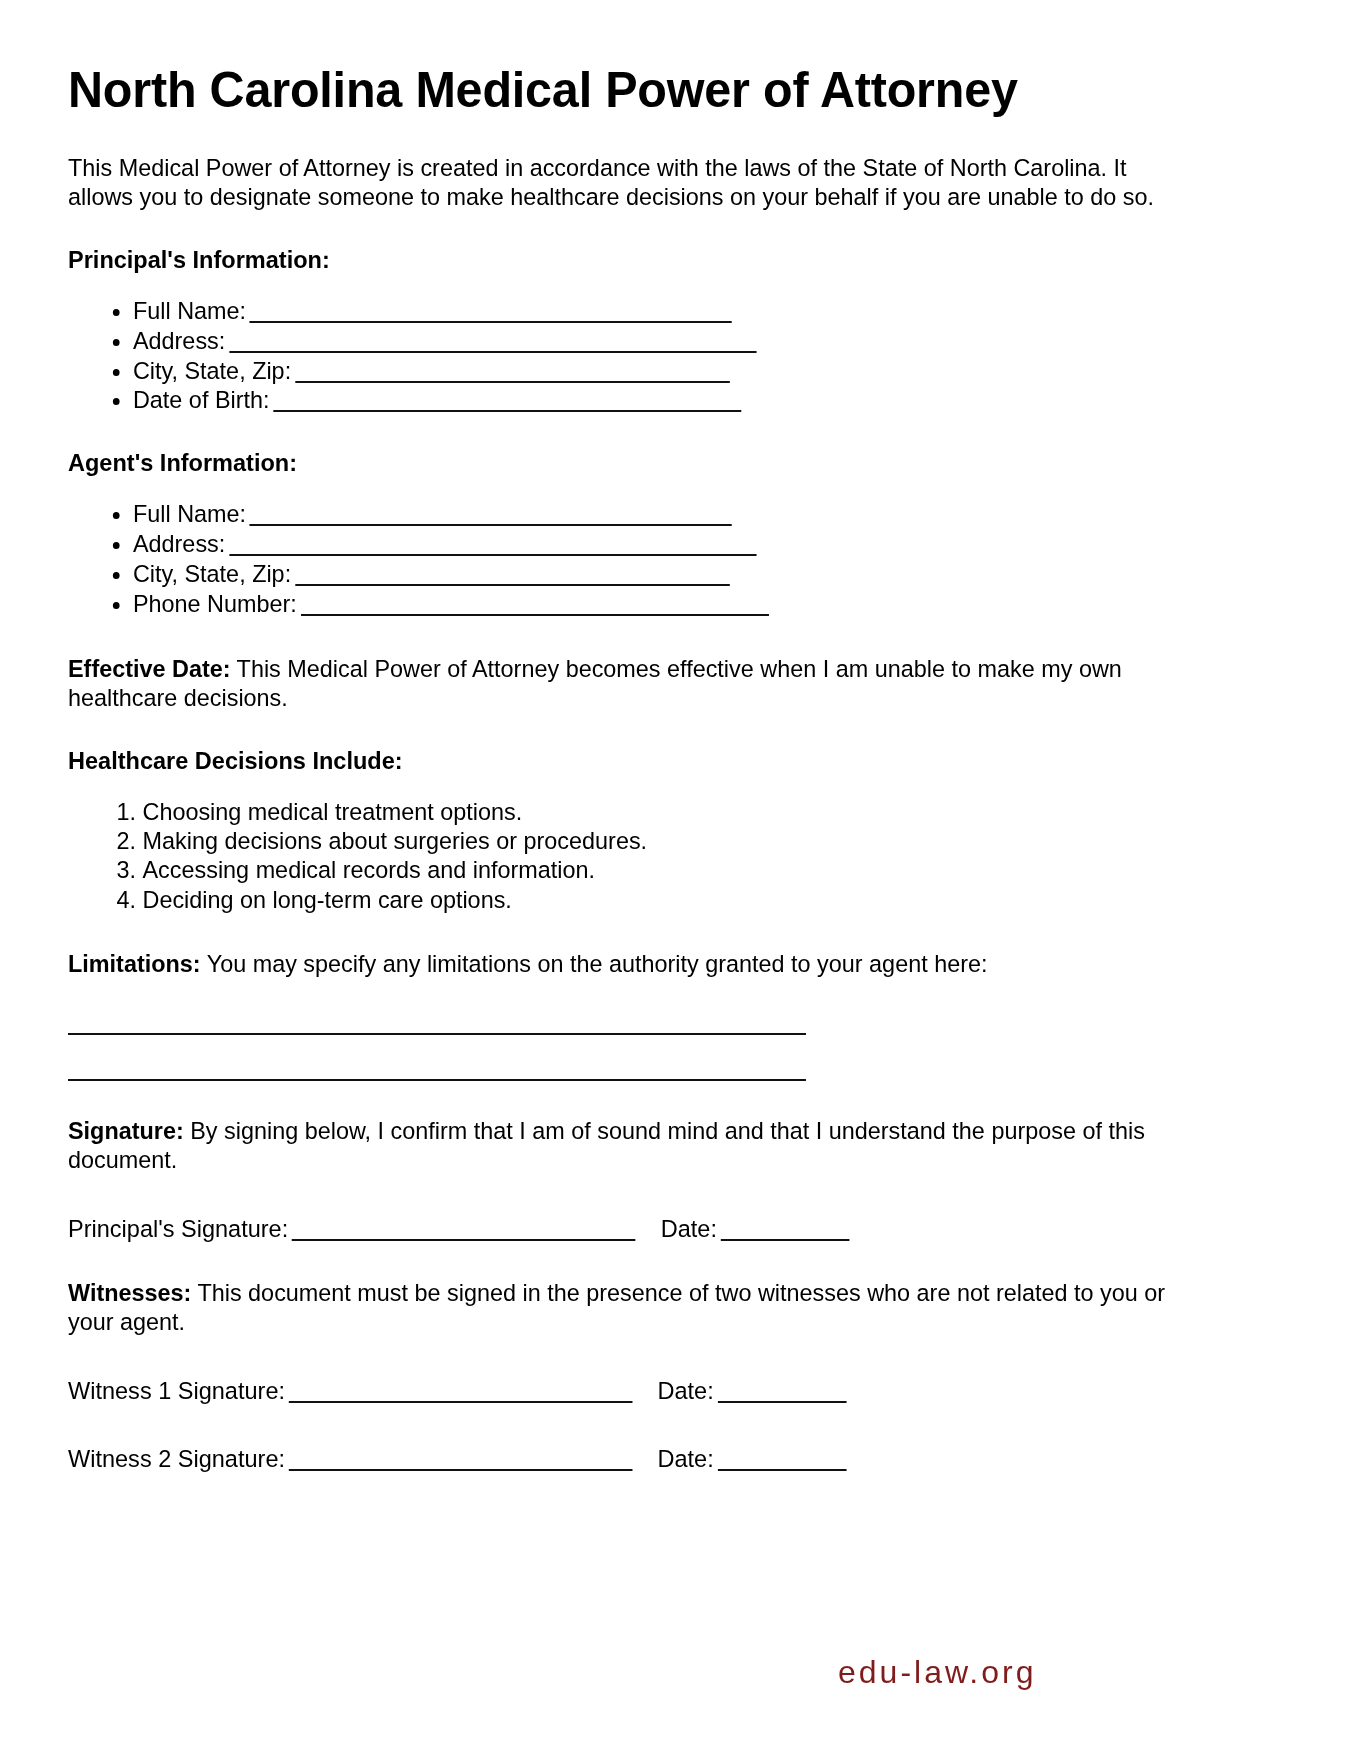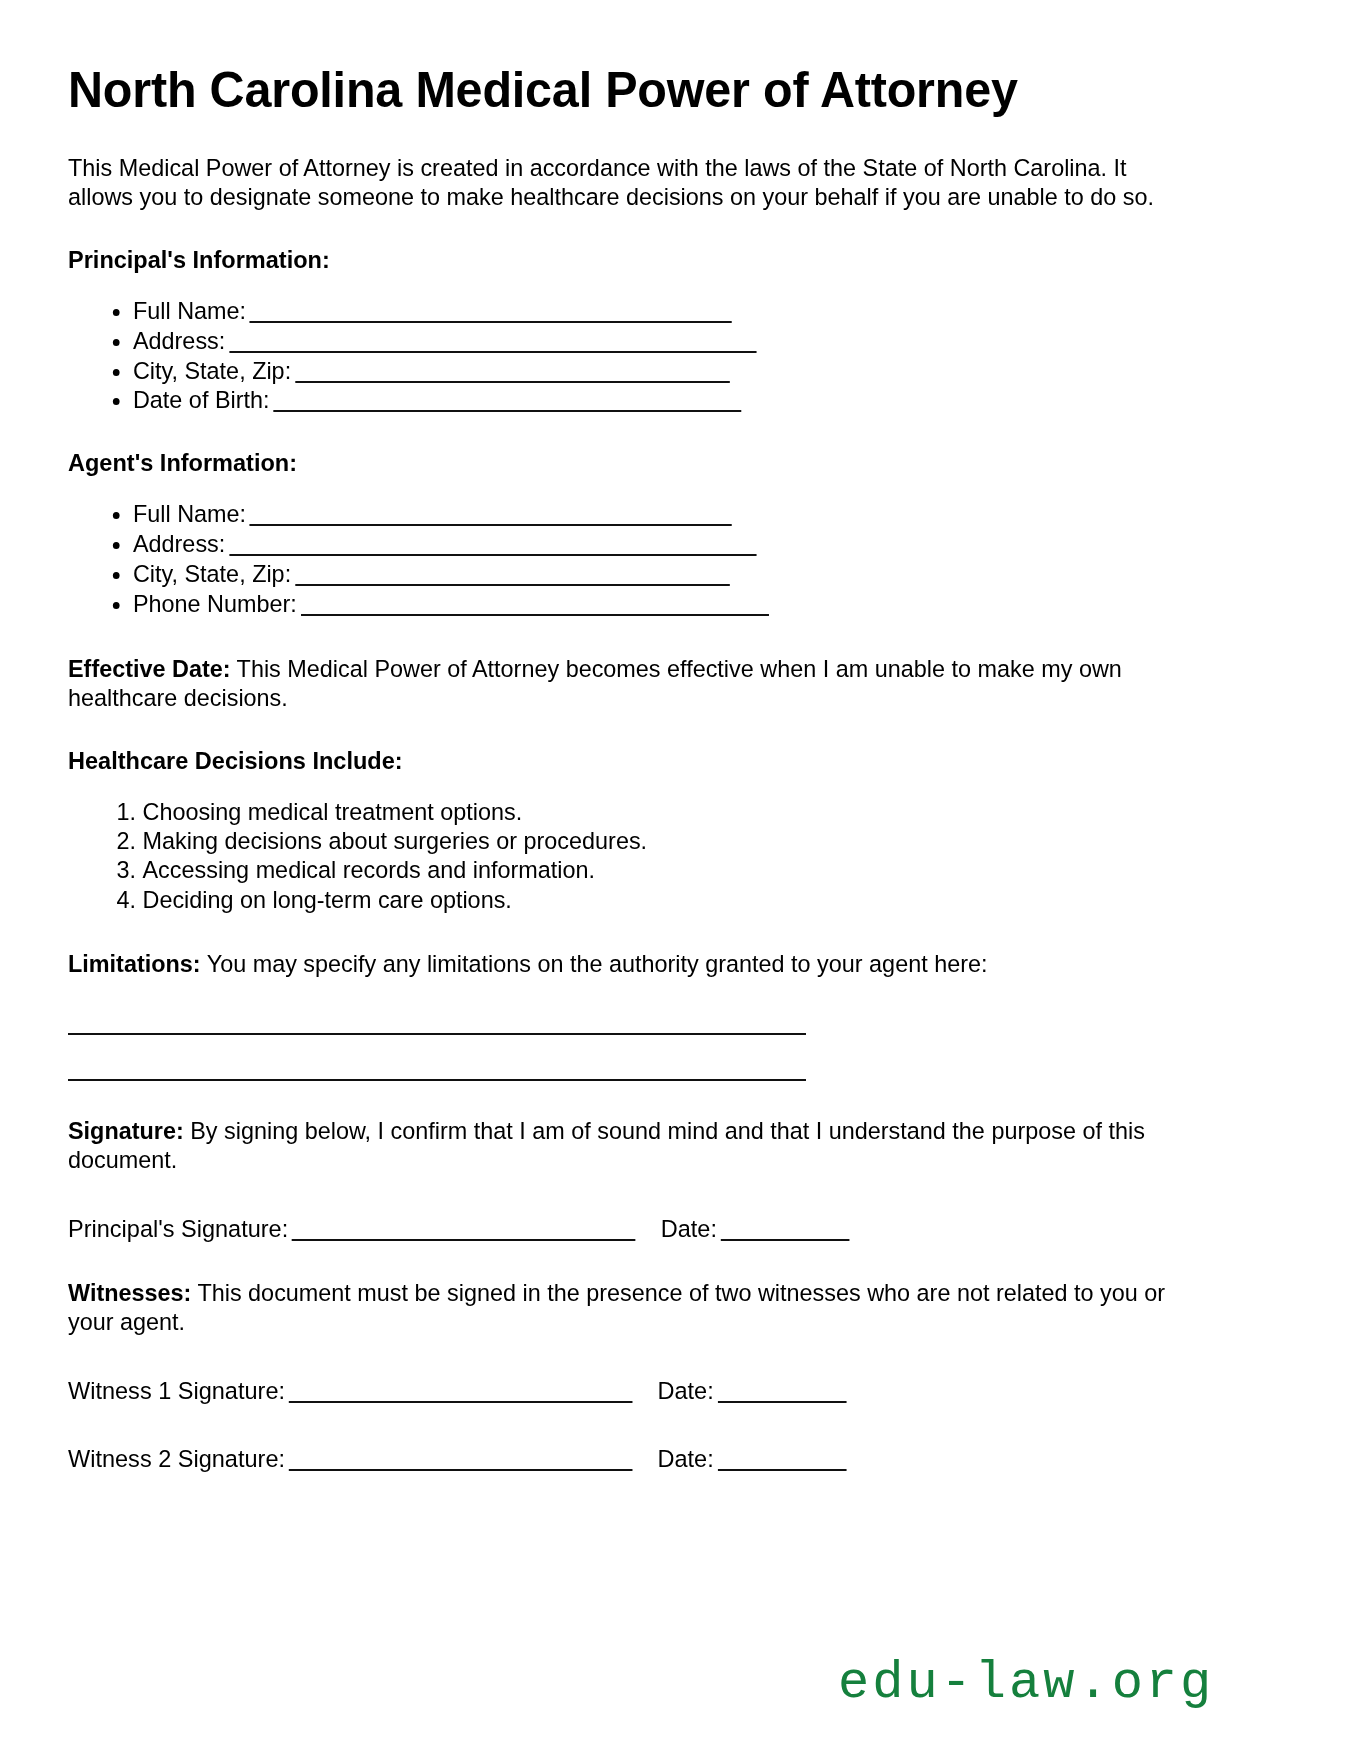--- a/index.html
+++ b/index.html
@@ -106,24 +106,24 @@
     transform: scaleX(0.96);
     transform-origin: left top;
   }
   .sig-gap { display: inline-block; width: 26px; }
 
   
   .watermark {
     position: absolute;
     left: 838px;
     top: 1654px;
-    font-family: Liberation Mono, monospace;
-    font-size: 52px;
+    font-family: Liberation Sans, sans-serif;
+    font-size: 32px;
     letter-spacing: 3px;
-    color: #15803d;
+    color: #7f1d1d;
     white-space: nowrap;
   }
 </style>
 </head>
 <body>
 
 <div class="page">
   <div class="content">
 
     <h1 class="doc-title">North Carolina Medical Power of Attorney</h1>

